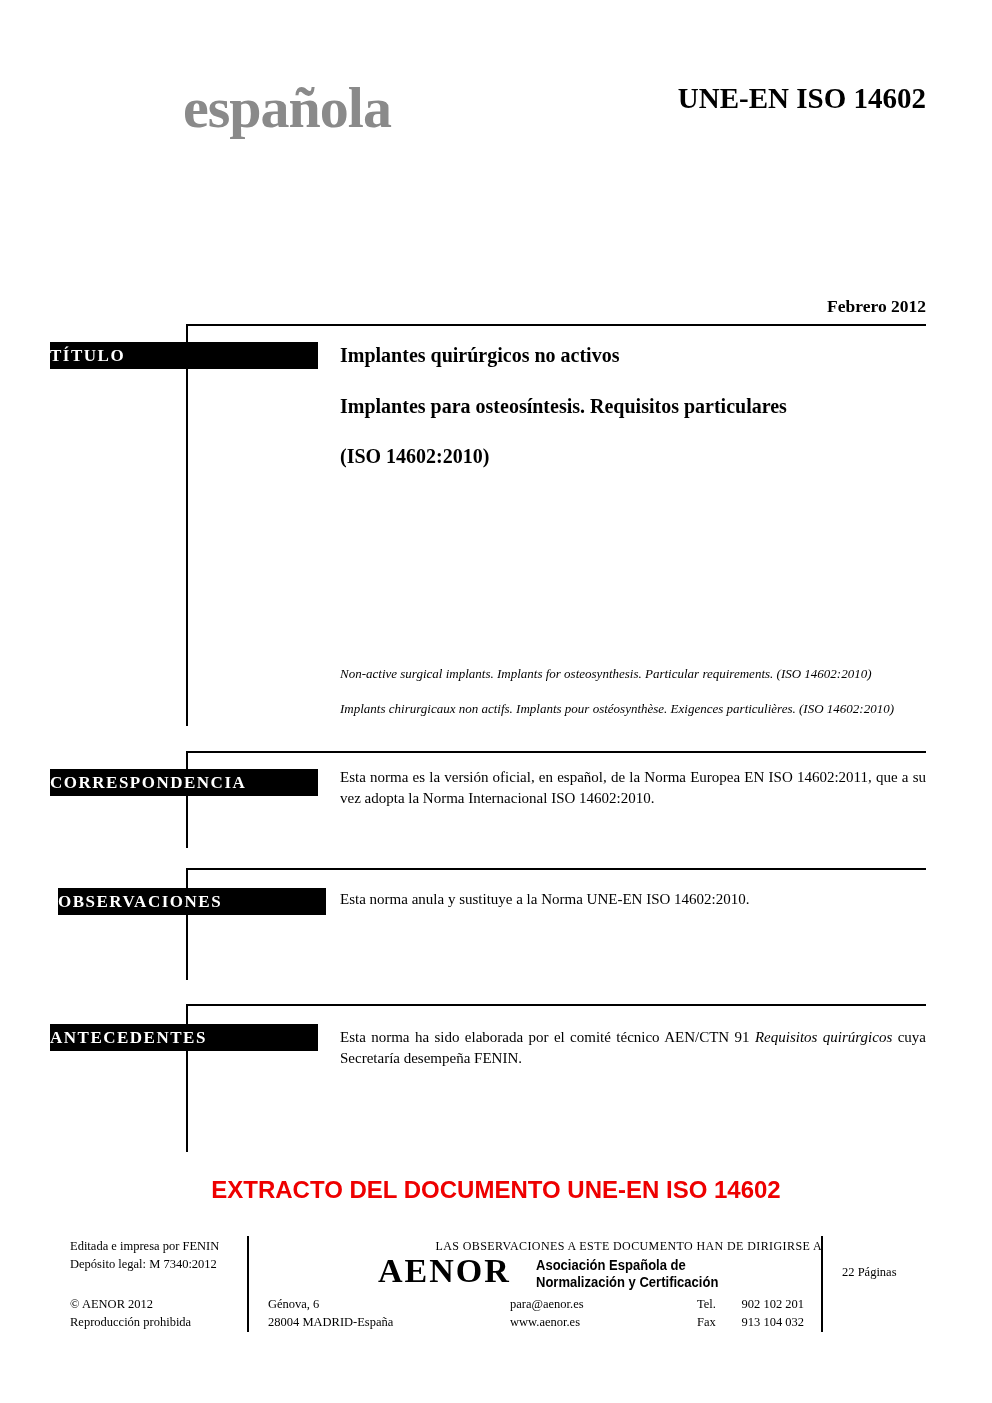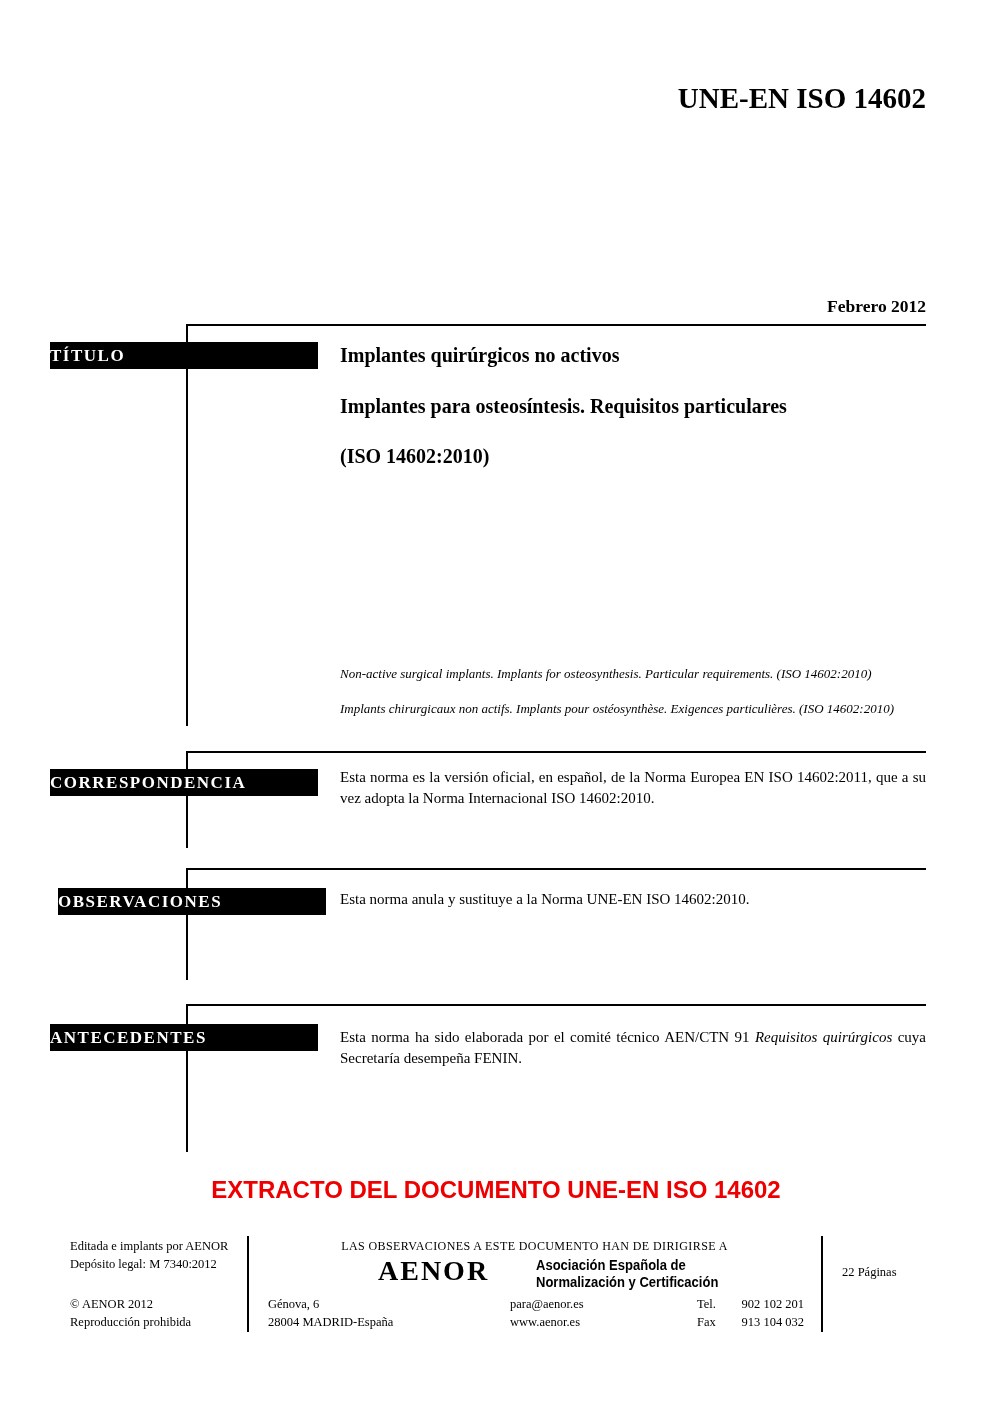--- a/index.html
+++ b/index.html
@@ -59,26 +59,26 @@
     color:#ee0000;
   }
 
   
   .f-small{font-size:12.5px;line-height:18px;}
   .f-div{width:2px;background:#000;top:1236px;height:96px;}
   .f-left-top{left:70px;top:1237px;}
   .f-left-bottom{left:70px;top:1295px;}
   .f-notice{
     left:247px;width:575px;top:1239px;
-    text-align:center;font-size:12px;letter-spacing:0.4px;
+    text-align:right;font-size:12px;letter-spacing:0.4px;
     white-space:nowrap;
   }
   .aenor-wordmark{
     left:378px;top:1251px;
-    font-size:28px;font-weight:bold;letter-spacing:2px;line-height:40px;
+    font-size:34px;font-weight:bold;letter-spacing:2px;line-height:40px;
   }
   .aenor-org{
     left:536px;top:1257px;
     font-family:"Liberation Sans","DejaVu Sans",sans-serif;
     font-weight:bold;font-size:14px;line-height:17px;
     transform:scaleX(0.93);transform-origin:left top;
     white-space:nowrap;
   }
   .f-addr{left:268px;top:1295px;}
   .f-net{left:510px;top:1295px;}
@@ -86,20 +86,21 @@
     left:697px;top:1295px;width:107px;
     display:grid;grid-template-columns:auto 1fr;column-gap:8px;
   }
   .f-phone .val{text-align:right;}
   .f-pages{left:842px;top:1263px;}
 </style>
 </head>
 <body>
 
 <div class="abs logo">
+  <div>española</div>
 </div>
 <div class="abs doc-code">UNE-EN ISO 14602</div>
 <div class="abs issue-date">Febrero 2012</div>
 
 <div class="abs hrule" style="top:324px;"></div>
 <div class="abs vrule" style="top:324px;height:402px;"></div>
 <div class="abs section-bar" style="top:342px;">
   <span>TÍTULO</span>
 </div>
 <div class="abs title-line" style="top:344px;">Implantes quirúrgicos no activos</div>
@@ -129,21 +130,21 @@
 </div>
 <div class="abs para" style="top:1027px;">
   <span>Esta norma ha sido elaborada por el comité técnico AEN/CTN 91</span>
   <i>Requisitos quirúrgicos</i>
   <span>cuya Secretaría desempeña FENIN.</span>
 </div>
 
 <div class="abs extracto">EXTRACTO DEL DOCUMENTO UNE-EN ISO 14602</div>
 
 <div class="abs f-small f-left-top">
-  <div>Editada e implants por AENOR</div>
+  <div>Editada e impresa por FENIN</div>
   <div>Depósito legal: M 7340:2012</div>
 </div>
 <div class="abs f-small f-left-bottom">
   <div>© AENOR 2012</div>
   <div>Reproducción prohibida</div>
 </div>
 
 <div class="abs f-div" style="left:247px;"></div>
 <div class="abs f-div" style="left:821px;"></div>
 

